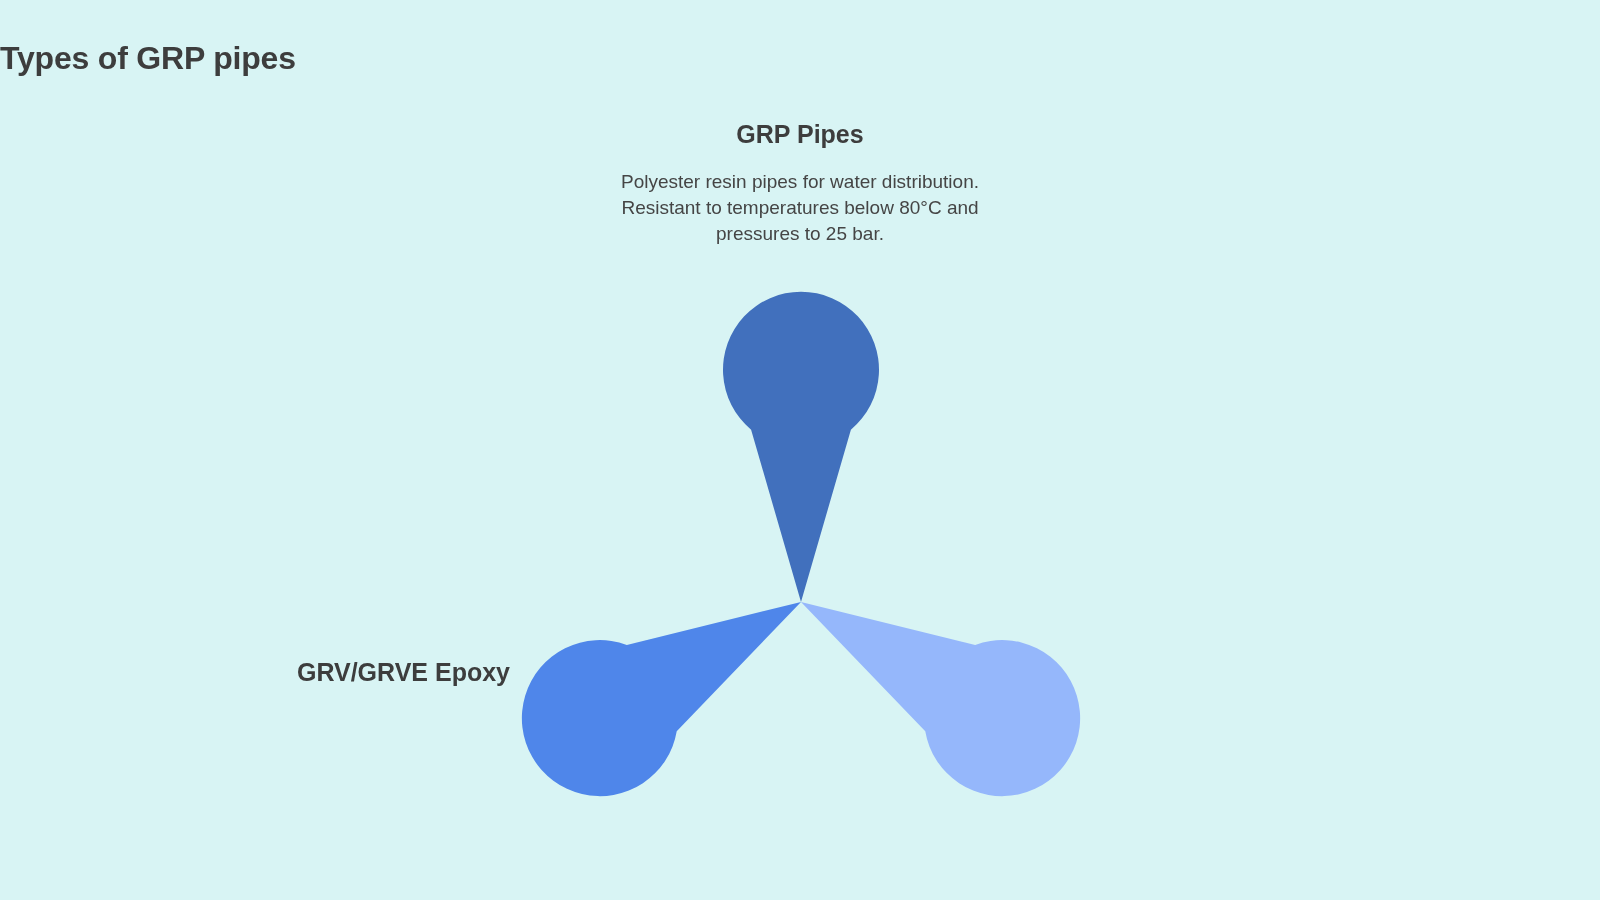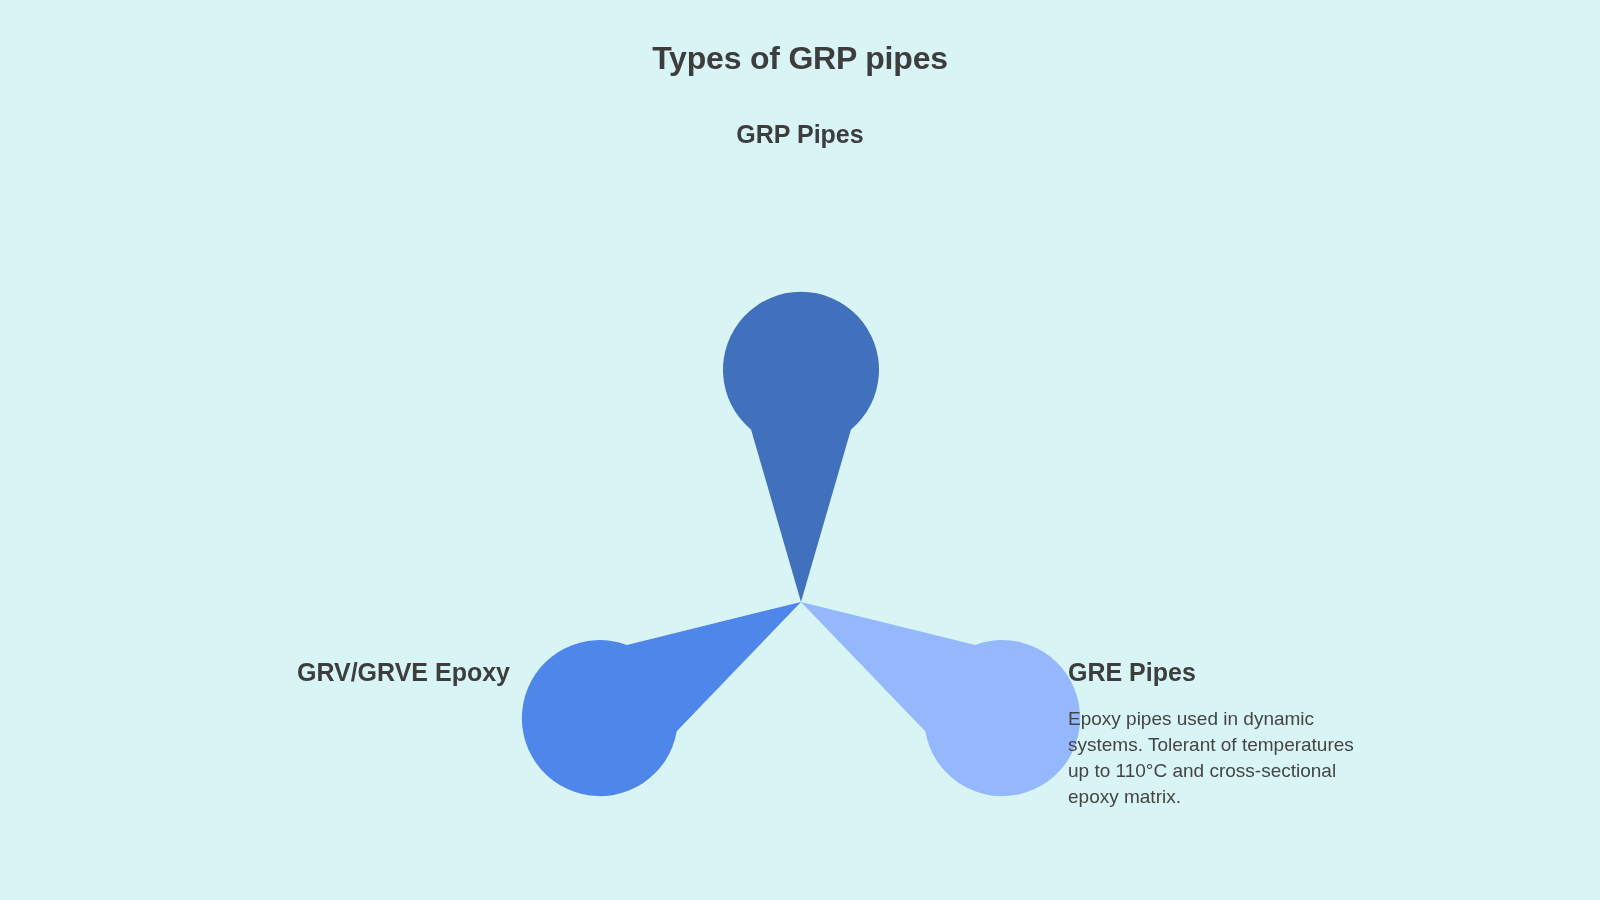--- a/index.html
+++ b/index.html
@@ -21,21 +21,21 @@
     width: 1600px;
     height: 900px;
   }
 
   
   #chart-title {
     position: absolute;
     left: 0;
     top: 40px;
     width: 1600px;
-    text-align: center;
+    text-align: left;
     font-size: 32px;
     font-weight: bold;
     color: #3d3d3d;
     letter-spacing: -0.2px;
   }
 
   
   #petal-diagram {
     position: absolute;
     left: 0;
@@ -132,24 +132,21 @@
                    L -49.9 -172.3
                    A 78 78 0 1 1 49.9 -172.3
                    Z" fill="#4f86ea"></path>
         </g>
       </g>
     </svg>
   </div>
 
   <div class="node-group" id="node-grp">
     <div class="node-heading">GRP Pipes</div>
+    <div class="node-desc">Polyester resin pipes for water distribution. Resistant to temperatures below 80°C and pressures to 25 bar.</div>
   </div>
 
   <div class="node-group" id="node-grv">
     <div class="node-heading">GRV/GRVE Epoxy</div>
   </div>
 
-  <div class="node-group" id="node-gre">
-    <div class="node-heading">GRE Pipes</div>
-    <div class="node-desc">Epoxy pipes used in dynamic systems. Tolerant of temperatures up to 110°C and cross-sectional epoxy matrix.</div>
-  </div>
 
 </div>
 
 </body></html>

